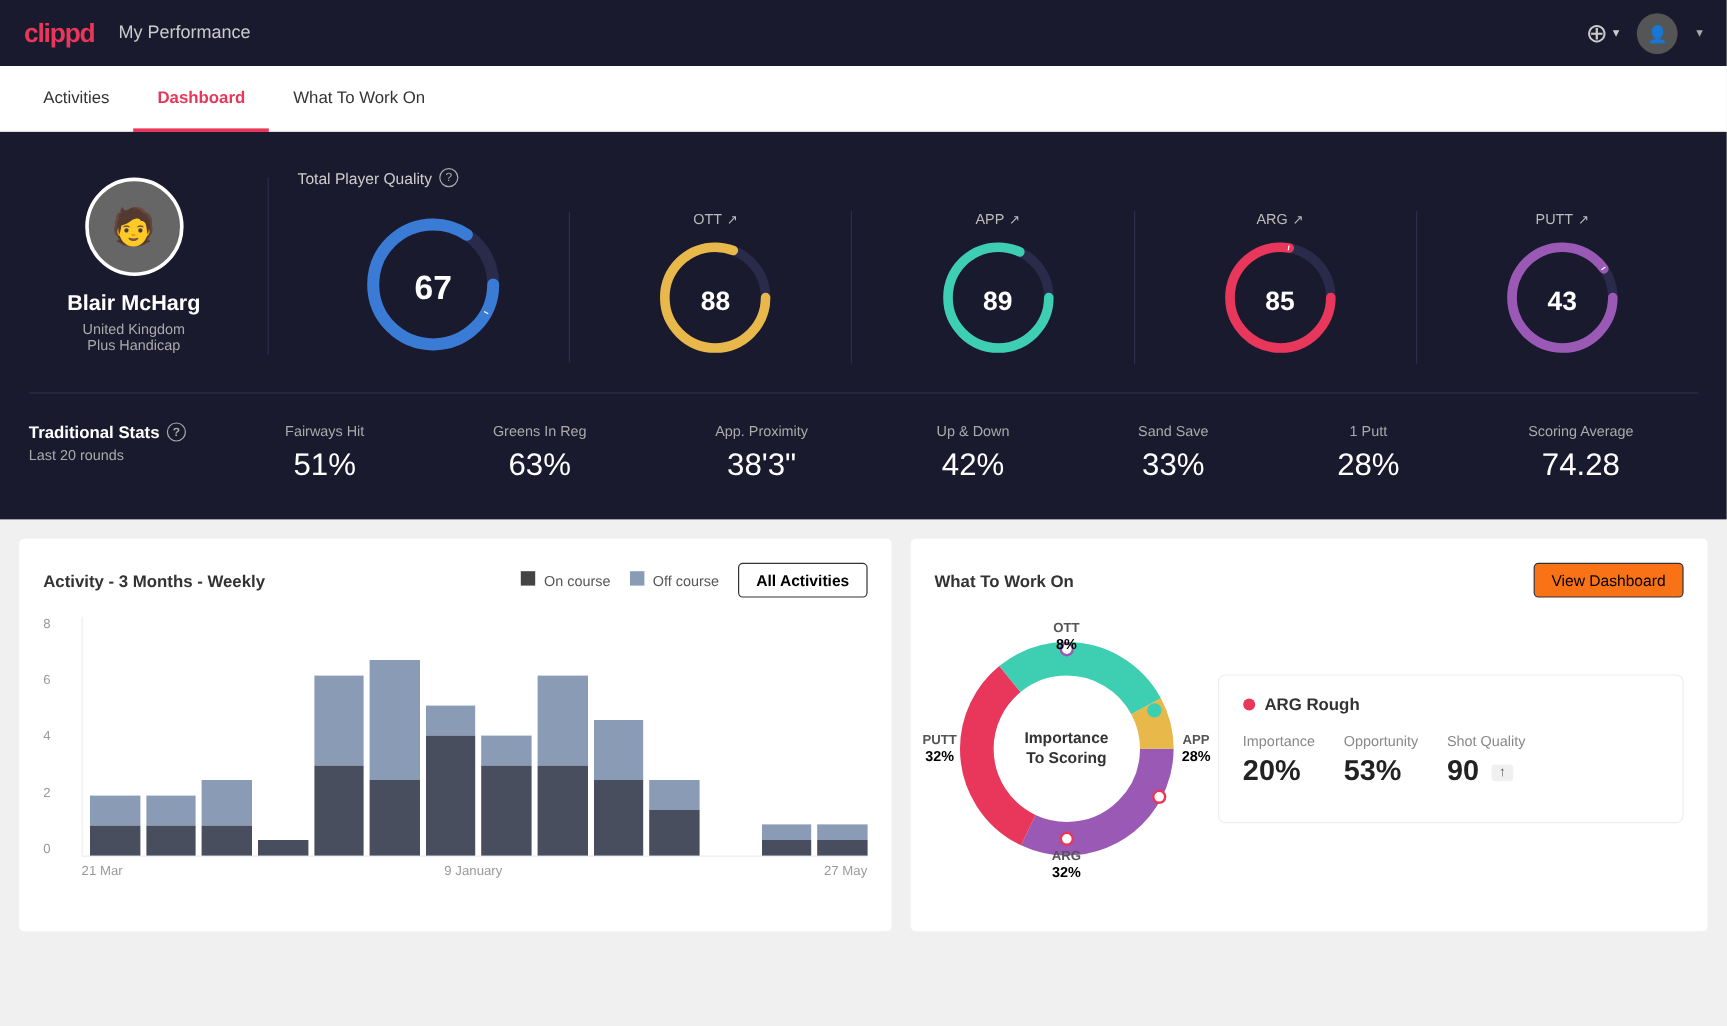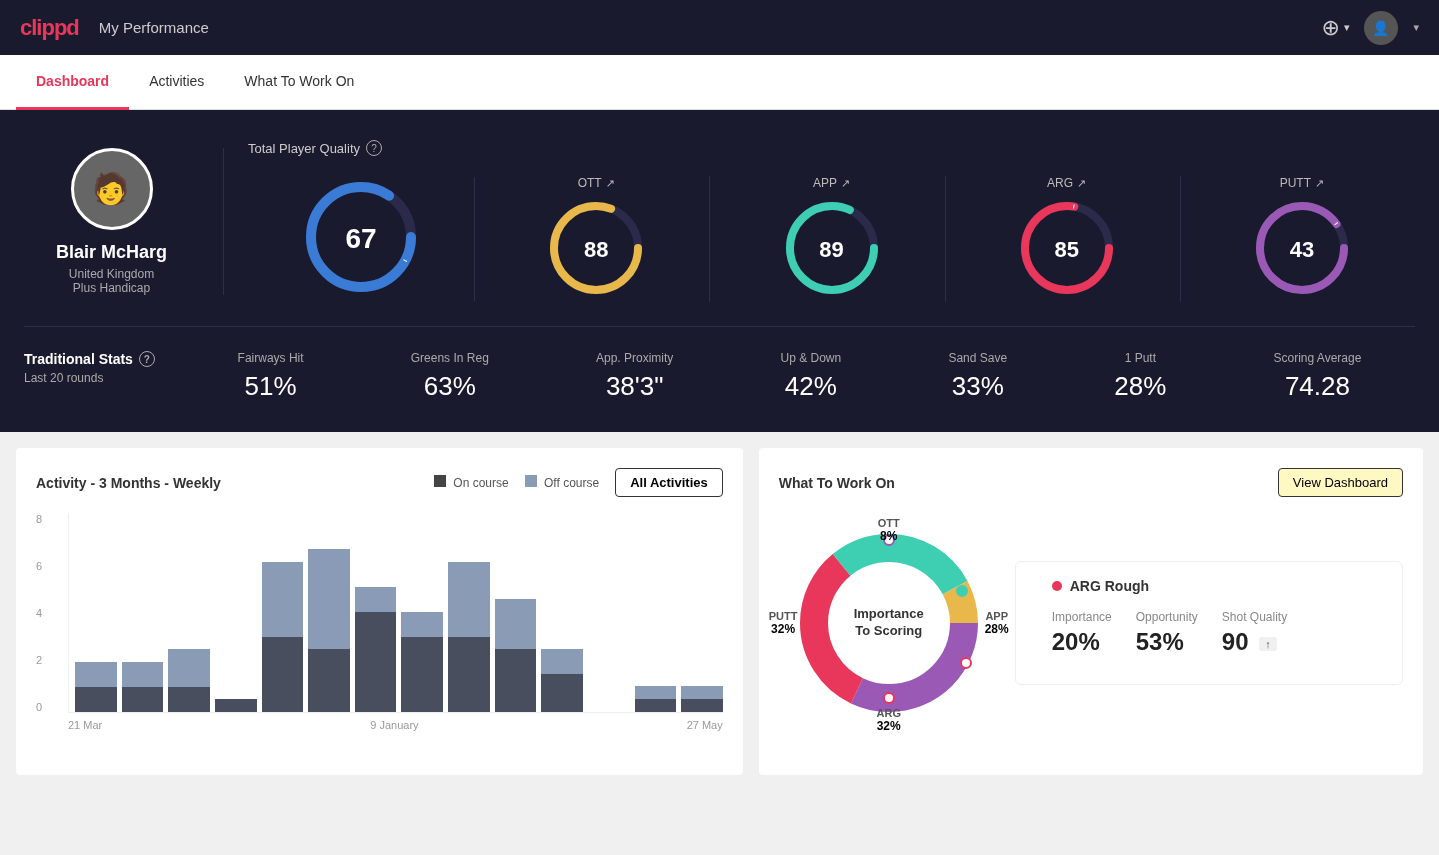--- a/index.html
+++ b/index.html
@@ -286,21 +286,21 @@
       cursor: pointer;
       background: #fff;
       font-weight: 600;
     }
     .view-dashboard-btn {
       border: 1px solid #333;
       border-radius: 4px;
       padding: 6px 14px;
       font-size: 13px;
       cursor: pointer;
-      background: #fef9c3;
+      background: #f97316;
       font-weight: 500;
     }
     .y-label {
       font-size: 11px;
       color: #999;
     }
 
     
     .wtwo-content {
       display: flex;
@@ -322,21 +322,21 @@
       font-size: 13px;
       font-weight: 600;
       color: #333;
       line-height: 1.3;
     }
 
     
     .arg-card {
       border: 1px solid #eee;
       border-radius: 6px;
-      padding: 16px 36px;
+      padding: 16px 20px;
       min-width: 280px;
       flex: 1;
     }
     .arg-card-title {
       display: flex;
       align-items: center;
       gap: 8px;
       font-size: 14px;
       font-weight: 600;
       color: #333;
@@ -387,22 +387,22 @@
     <div class="add-btn">
       <span>⊕</span>
       <span style="font-size:11px;">▾</span>
     </div>
     <div class="user-avatar">👤</div>
     <span style="color:#aaa;font-size:11px;">▾</span>
   </div>
 </div>
 
 <div class="nav">
+  <div class="nav-tab">Activities</div>
   <div class="nav-tab active">Dashboard</div>
-  <div class="nav-tab">Activities</div>
   <div class="nav-tab">What To Work On</div>
 </div>
 
 <div class="hero">
 
   <div class="hero-top">
 
     <div class="player-info">
       <div class="player-avatar">🧑</div>
       <div class="player-name">Blair McHarg</div>

